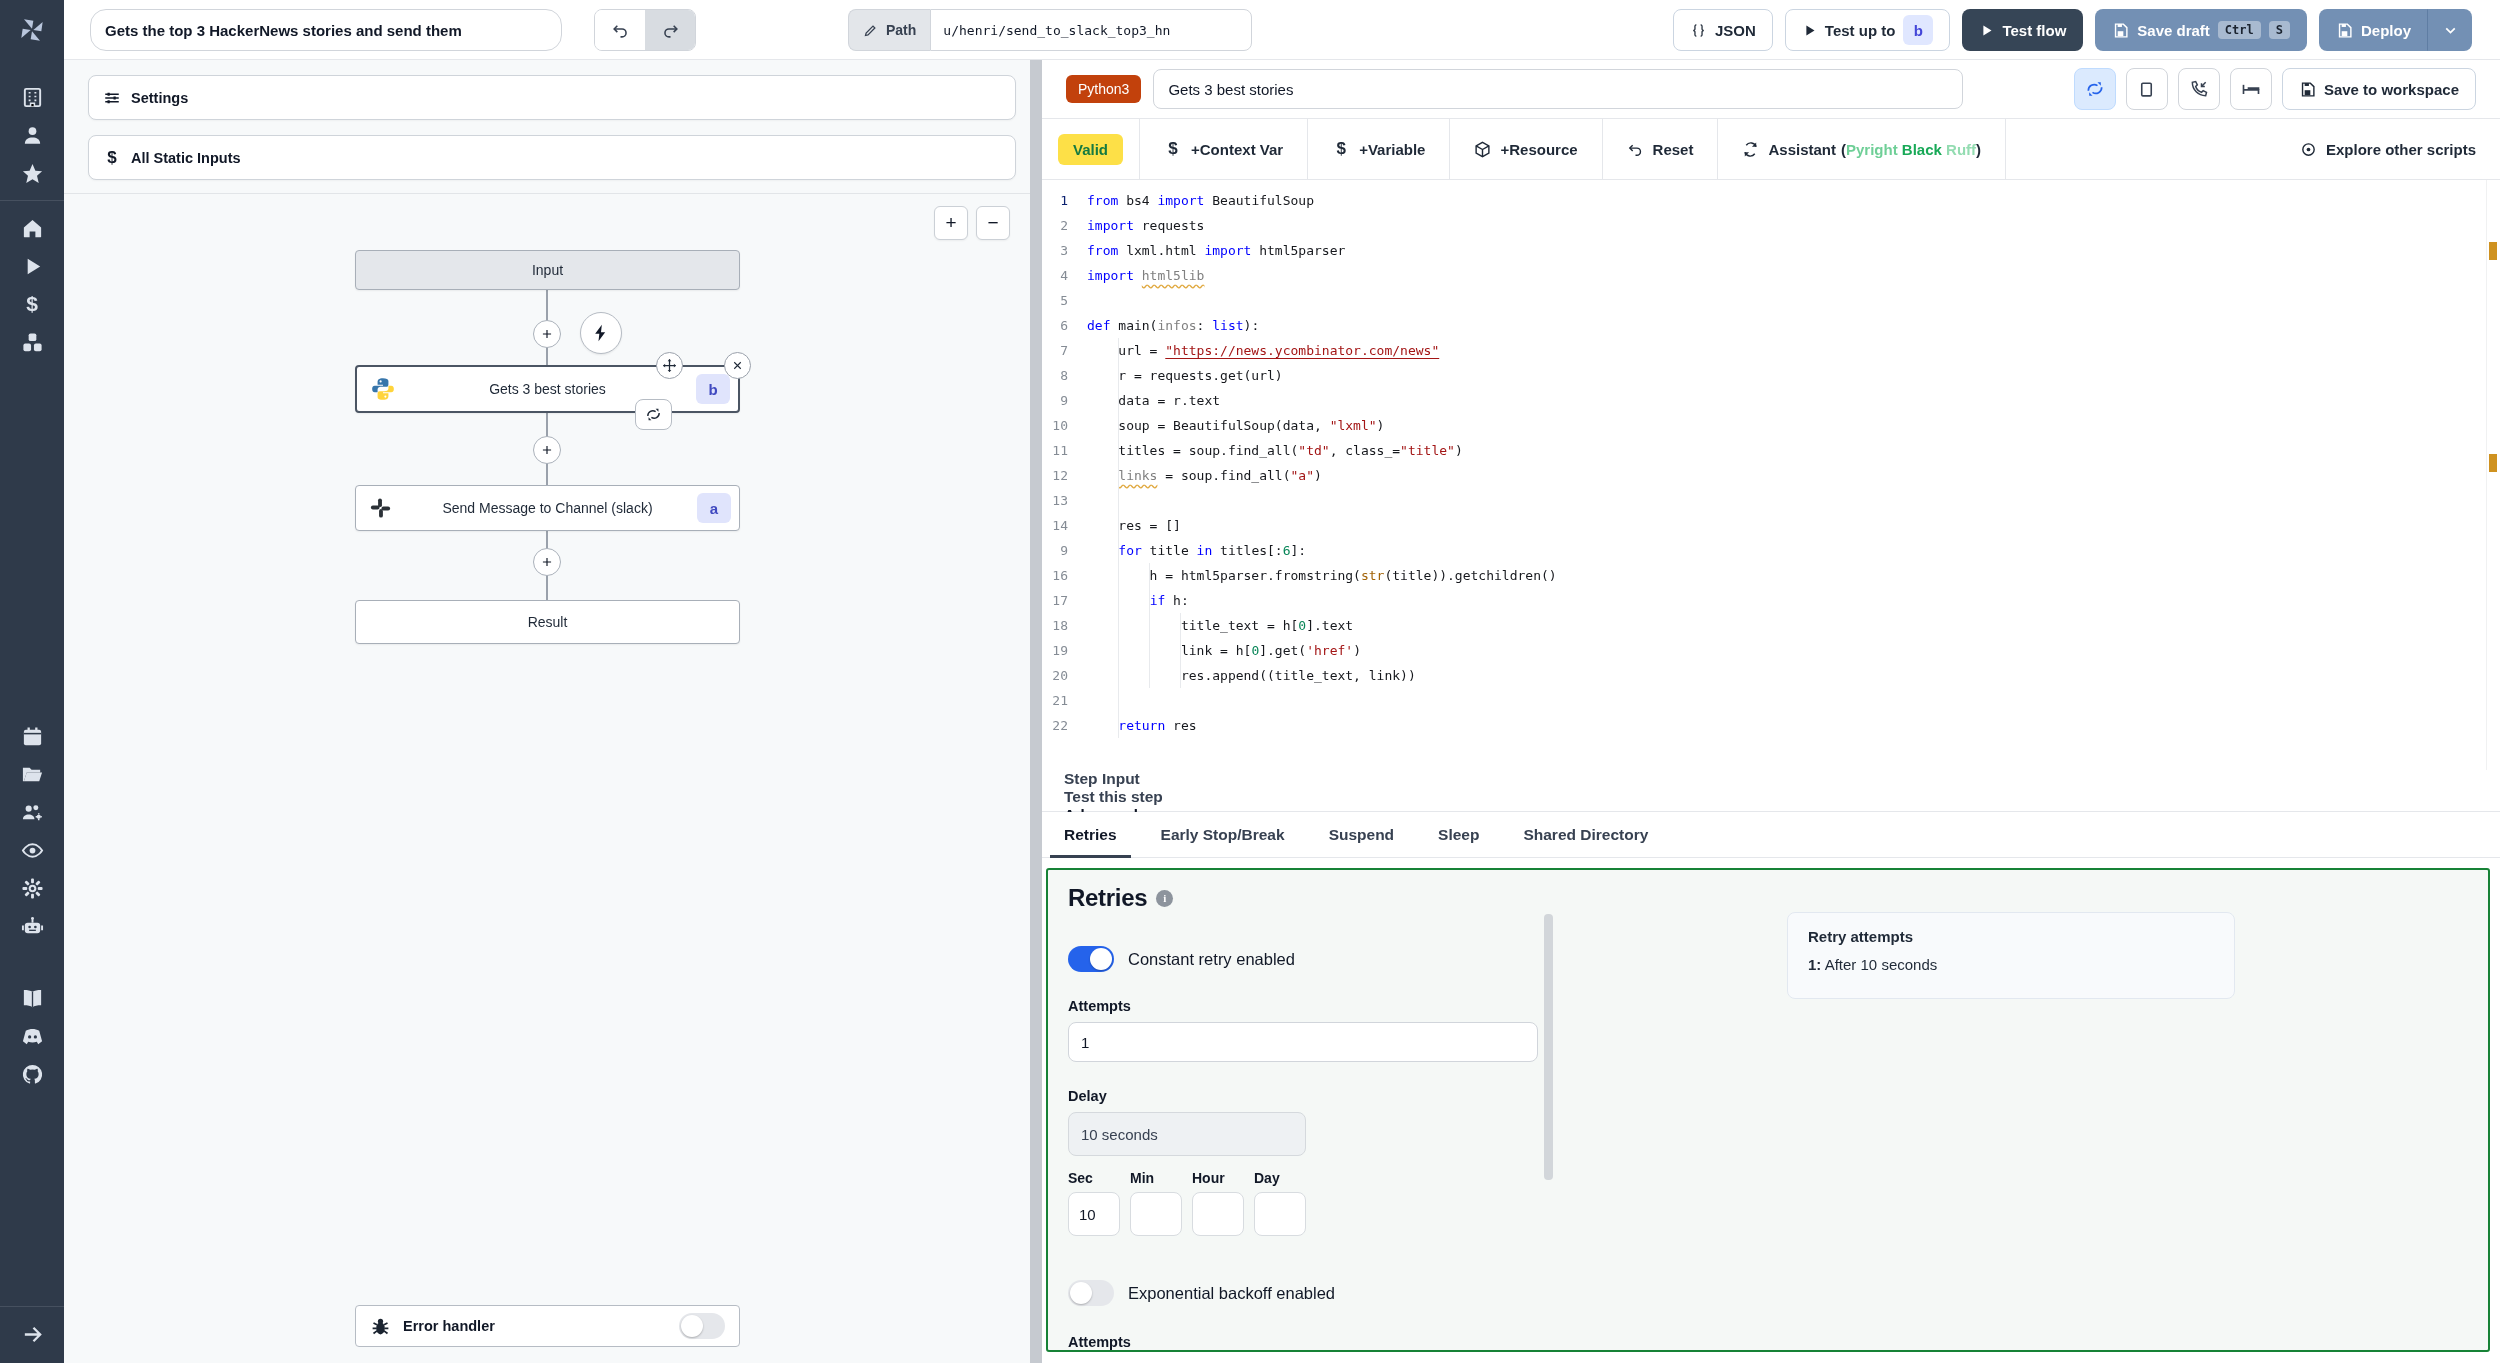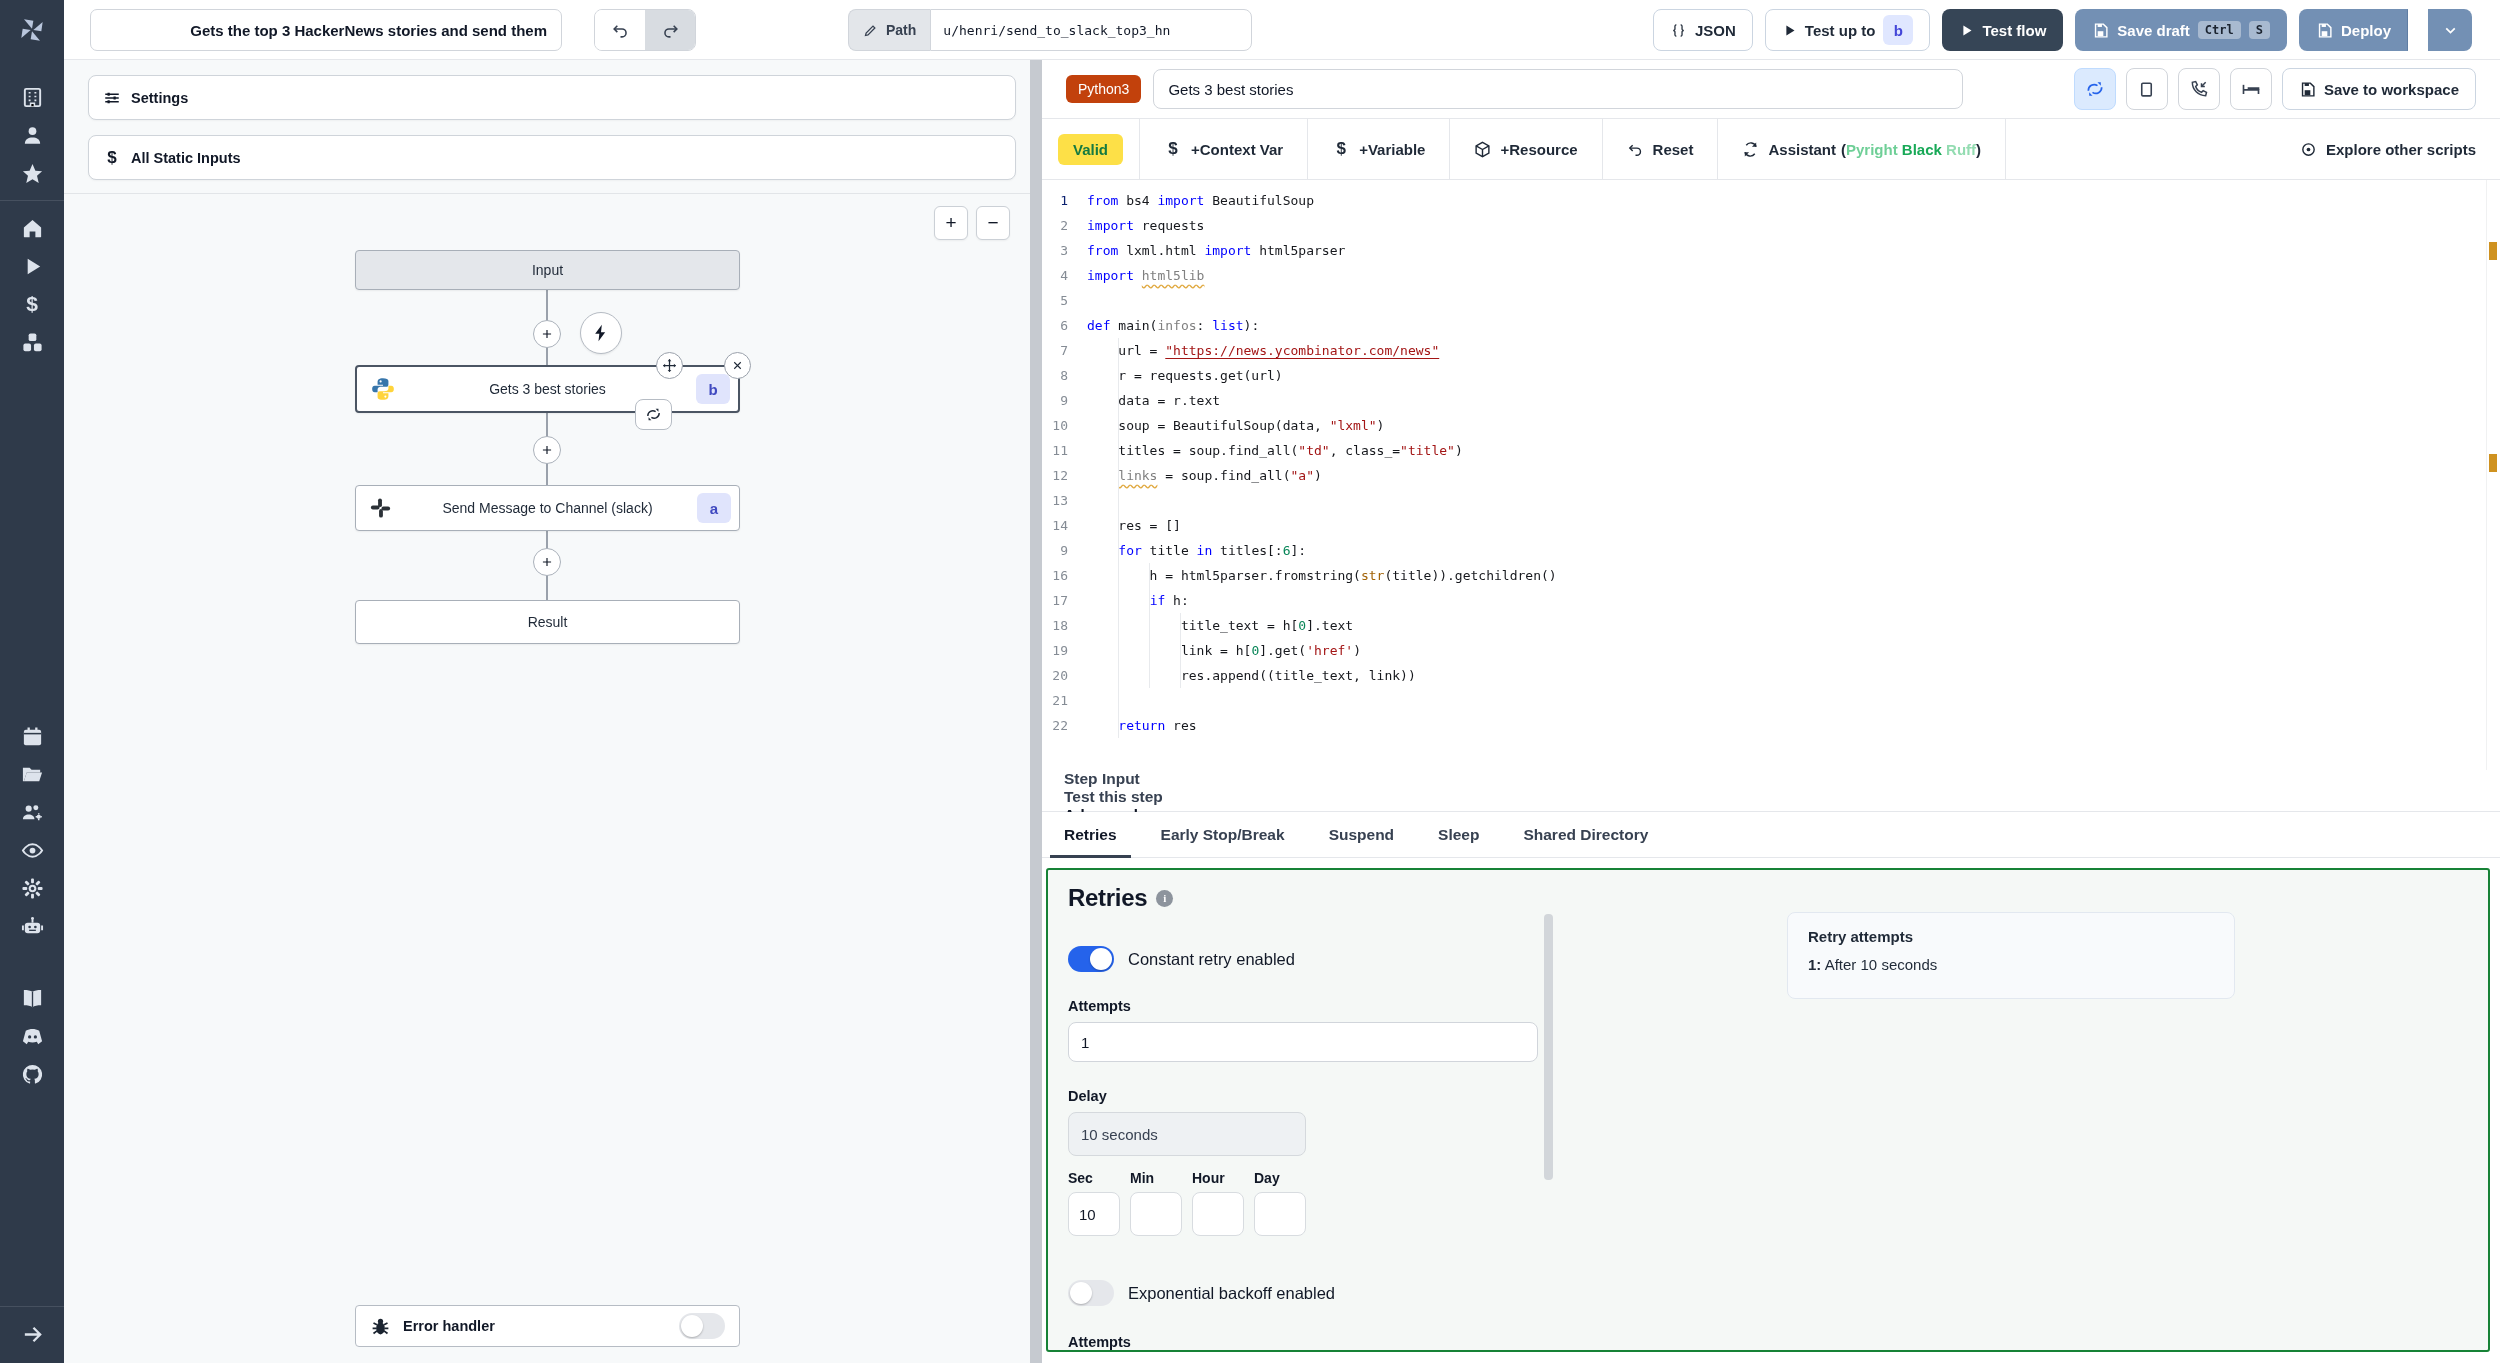--- a/index.html
+++ b/index.html
@@ -15,41 +15,41 @@
     color:#dde3ec; cursor:pointer; }
   .sb-icon svg { width:23px; height:23px; }
   .sb-div { width:64px; border-top:1px solid #46505f; margin:8px 0; }
   .sb-spacer1 { height:356px; } .sb-grow { flex:1; }
   .sb-dollar { font-size:21px; font-weight:700; color:#dde3ec; }
 
   
   .topbar { position:absolute; left:64px; right:0; top:0; height:60px; background:#fff;
     border-bottom:1px solid #e5e7eb; z-index:4; }
   .flow-title { position:absolute; left:26px; top:9px; width:472px; height:42px; border:1px solid #d1d5db;
-    border-radius:7px; padding:0 14px; font-weight:700; font-size:15px; color:#111827; font-family:inherit;text-align:right; }
+    border-radius:16px; padding:0 14px; font-weight:700; font-size:15px; color:#111827; font-family:inherit; }
   .undo-redo { position:absolute; left:530px; top:9px; height:42px; display:flex; border:1px solid #d1d5db;
     border-radius:8px; overflow:hidden; }
   .ur-btn { width:50px; height:40px; display:flex; align-items:center; justify-content:center; background:#fff; border:none; cursor:pointer; color:#374151; }
   .ur-btn.redo { background:#d8dcE1; }
   .path-group { position:absolute; left:784px; top:9px; height:42px; display:flex; align-items:stretch; }
   .path-chip { display:flex; align-items:center; gap:8px; background:#e3e6ea; border:1px solid #d1d5db;
     border-right:none; border-radius:8px 0 0 8px; padding:0 14px; font-size:14px; font-weight:600; color:#374151; }
   .path-input { width:322px; border:1px solid #d1d5db; border-radius:0 8px 8px 0; padding:0 12px;
     font-family:"DejaVu Sans Mono", monospace; font-size:13px; color:#111827; }
   .tb-right { position:absolute; right:28px; top:9px; height:42px; display:flex; gap:12px; }
   .btn { display:flex; align-items:center; gap:8px; height:42px; padding:0 16px; border-radius:8px;
     font-size:15px; font-weight:600; cursor:pointer; border:1px solid transparent; }
   .btn.ghost { background:#fff; border-color:#cbd5e1; color:#1f2937; }
   .btn.dark { background:#364556; color:#fff; }
   .btn.steel { background:#7390b4; color:#fff; }
   .mini-badge { background:#e0e7ff; color:#4446d8; font-weight:700; width:30px; height:30px; border-radius:6px;
     display:flex; align-items:center; justify-content:center; font-size:15px; }
   .kbd { background:rgba(255,255,255,.38); color:#1b2430; border-radius:4px; padding:2px 7px;
     font-family:"DejaVu Sans Mono", monospace; font-size:12px; font-weight:700; }
-  .deploy-split { display:flex; align-items:center;gap:20px; }
+  .deploy-split { display:flex; align-items:center; }
   .deploy-main { border-radius:8px 0 0 8px; border-right:1px solid #5f7da3; }
   .deploy-caret { width:44px; height:42px; background:#7390b4; color:#fff; border-radius:0 8px 8px 0;
     display:flex; align-items:center; justify-content:center; cursor:pointer; }
 
   
   .main { position:absolute; left:64px; right:0; top:60px; bottom:0;padding-left:20px; }
   .flow-panel { position:absolute; left:0; top:0; bottom:0; width:966px; background:#f7f9fa; }
   .panel-divider { position:absolute; left:966px; top:0; bottom:0; width:12px; background:#c6cad0; cursor:col-resize; }
   .step-panel { position:absolute; left:978px; right:0; top:0; bottom:0; background:#fff; }
 

